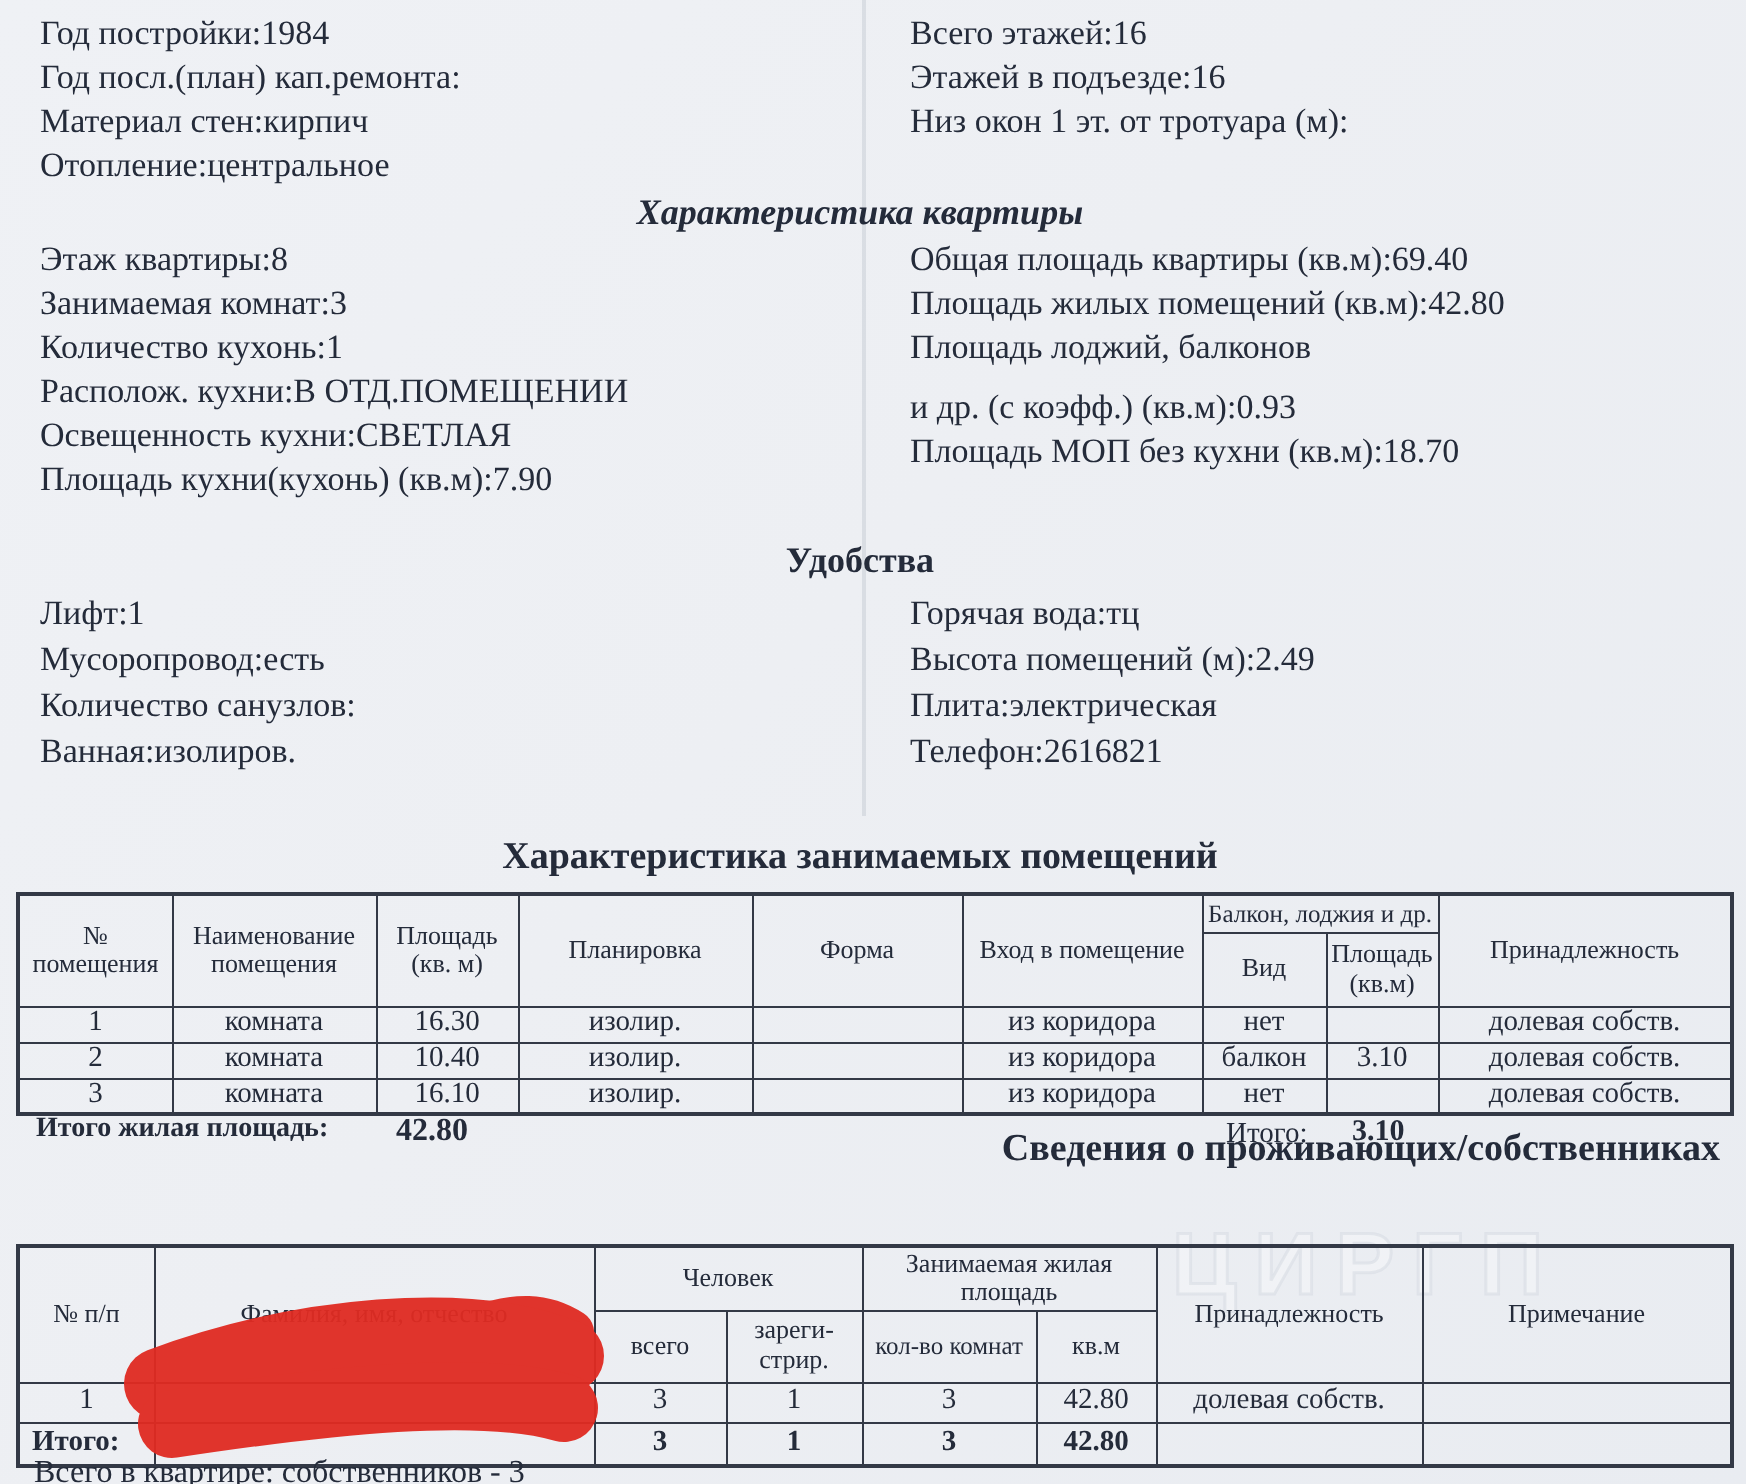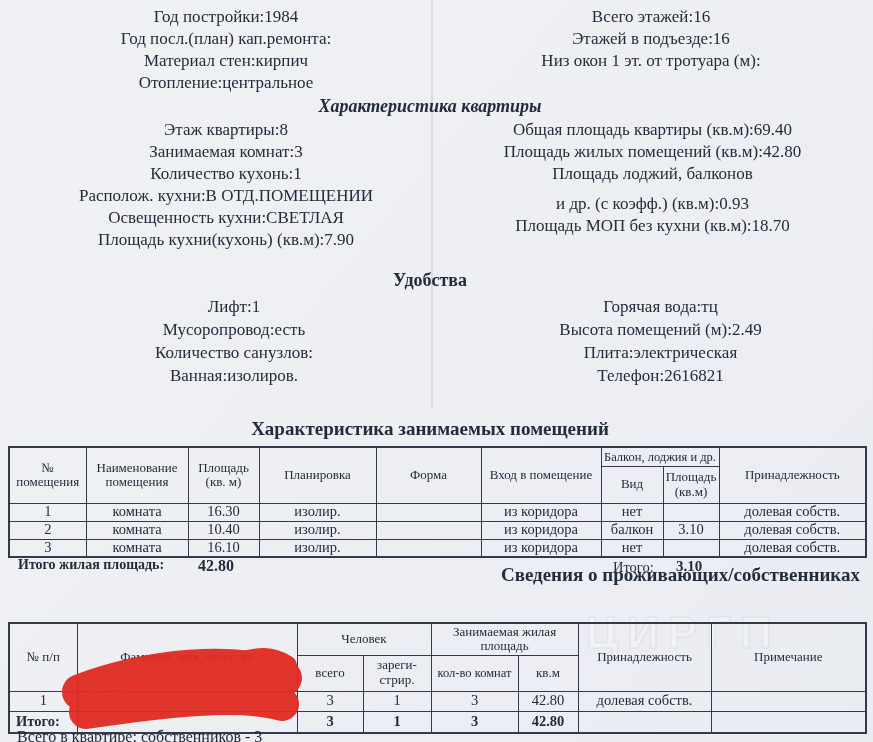--- a/index.html
+++ b/index.html
@@ -3,24 +3,24 @@
 <meta charset="utf-8">
 <style>
   html,body{margin:0;padding:0;background:#d8dadf;}
   .page{
     position:relative;width:873px;height:742px;overflow:hidden;
     background:linear-gradient(130deg,#eff1f5 0%,#edeff3 45%,#e9ecf1 100%);
     font-family:"Liberation Serif","DejaVu Serif",serif;
     color:#242b3a;
   }
   .col{position:absolute;}
-  .kv{display:flex;justify-content:center;align-items:baseline;
+  .kv{display:flex;justify-content:flex-start;align-items:baseline;
       font-size:17px;line-height:22px;}
   .kv .val{text-align:right;white-space:nowrap;}
-  .amen .kv{line-height:23px;margin-left:16px;}
+  .amen .kv{line-height:23px;}
   .gap6{margin-top:8px;}
   .title{position:absolute;left:0;width:860px;text-align:center;font-weight:bold;}
   .t{position:absolute;left:8px;border-collapse:collapse;table-layout:fixed;}
   .t th,.t td{border:1.5px solid #333946;padding:0 1px;text-align:center;
       vertical-align:middle;overflow:hidden;}
   .t{border:2px solid #333946;}
   .t th{font-weight:normal;font-size:13px;line-height:1.12;white-space:pre-line;}
   .t td{font-size:14.5px;line-height:1.05;}
   .b{font-weight:bold;}
   .left-al{text-align:left !important;padding-left:6px !important;}

